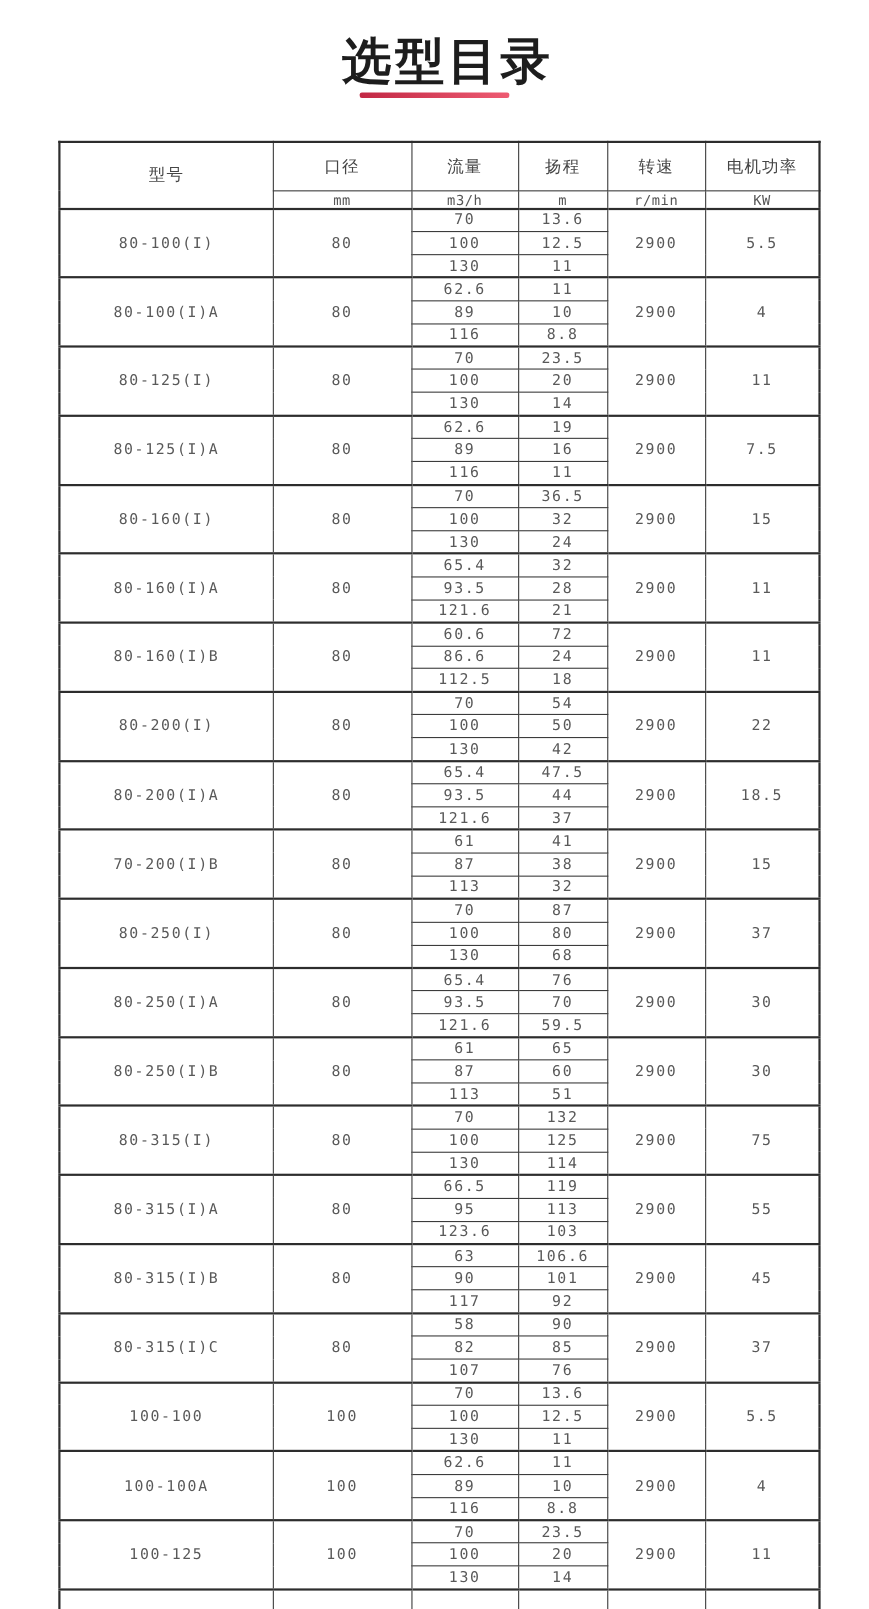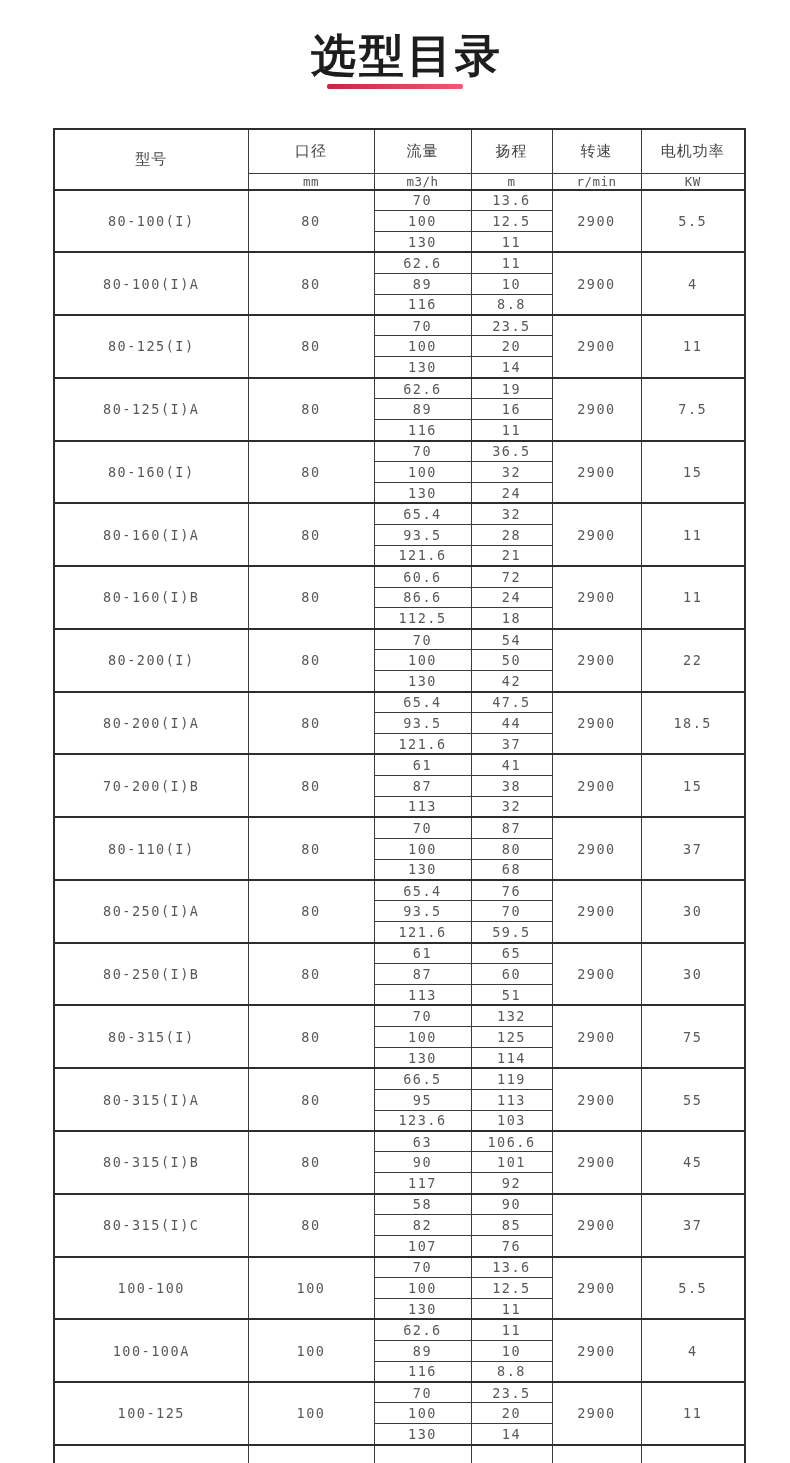--- a/index.html
+++ b/index.html
@@ -233,21 +233,21 @@
       </tr>
       <tr>
         <td>87</td>
         <td>38</td>
       </tr>
       <tr>
         <td>113</td>
         <td>32</td>
       </tr>
       <tr class="model-first">
-        <td rowspan="3">80-110(I)</td>
+        <td rowspan="3">80-250(I)</td>
         <td rowspan="3">80</td>
         <td>70</td>
         <td>87</td>
         <td rowspan="3">2900</td>
         <td rowspan="3">37</td>
       </tr>
       <tr>
         <td>100</td>
         <td>80</td>
       </tr>

